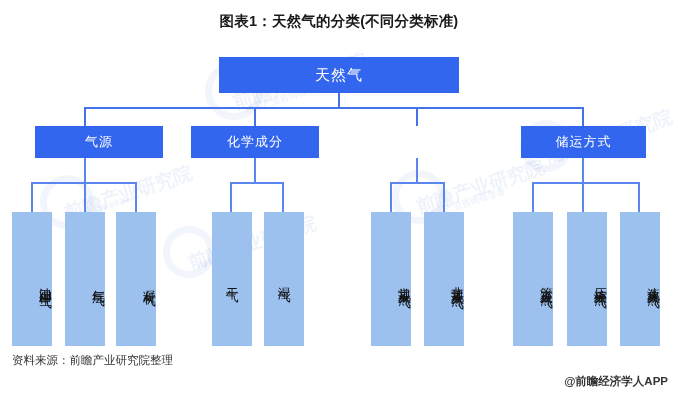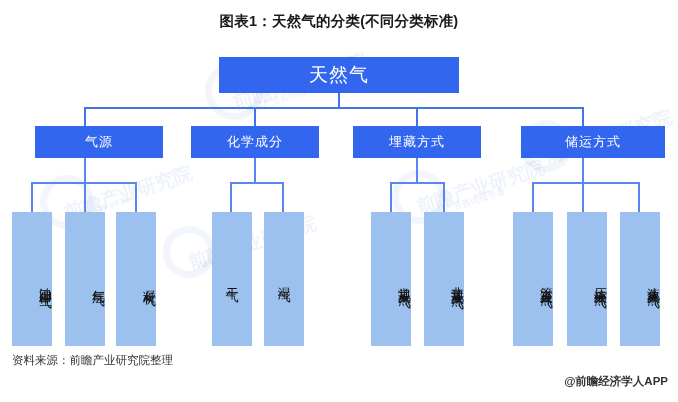--- a/index.html
+++ b/index.html
@@ -63,21 +63,21 @@
     align-items: center;
     justify-content: center;
     text-align: center;
   }
   .node-root, .node-l2 {
     background: #3366EE;
     color: #ffffff;
     font-size: 13px;
     letter-spacing: 1px;
   }
-  .node-root { font-size: 19px; }
+  .node-root { font-size: 15px; }
   .node-leaf {
     background: #9CC1EF;
     color: #111111;
     font-size: 13px;
     writing-mode: vertical-rl;
     text-orientation: upright;
     letter-spacing: 2px;
     line-height: 1.05;
     padding-top: 6px;
     align-items: flex-start;
@@ -151,24 +151,21 @@
   <div class="ln ln-v" style="left:254px;top:107px;width:2px;height:19px;"></div>
   <div class="ln ln-v" style="left:416px;top:107px;width:2px;height:19px;"></div>
   <div class="ln ln-v" style="left:582px;top:107px;width:2px;height:19px;"></div>
 
   <div class="node node-l2" style="left:35px;top:126px;width:128px;height:32px;">
     <span>气源</span>
   </div>
   <div class="node node-l2" style="left:191px;top:126px;width:128px;height:32px;">
     <span>化学成分</span>
   </div>
-  <div class="node node-l2" style="left:353px;top:126px;width:128px;height:32px;">
-    <span>埋藏方式</span>
-  </div>
-  <div class="node node-l2" style="left:521px;top:126px;width:144px;height:32px;">
+  <div class="node node-l2" style="left:521px;top:126px;width:125px;height:32px;">
     <span>储运方式</span>
   </div>
 
   <div class="ln ln-v ln-light" style="left:84px;top:158px;width:2px;height:25px;"></div>
   <div class="ln ln-h ln-light" style="left:31px;top:182px;width:106px;height:2px;"></div>
   <div class="ln ln-v ln-light" style="left:31px;top:182px;width:2px;height:30px;"></div>
   <div class="ln ln-v ln-light" style="left:84px;top:182px;width:2px;height:30px;"></div>
   <div class="ln ln-v ln-light" style="left:135px;top:182px;width:2px;height:30px;"></div>
 
   <div class="node node-leaf" style="left:12px;top:212px;width:40px;height:134px;">

